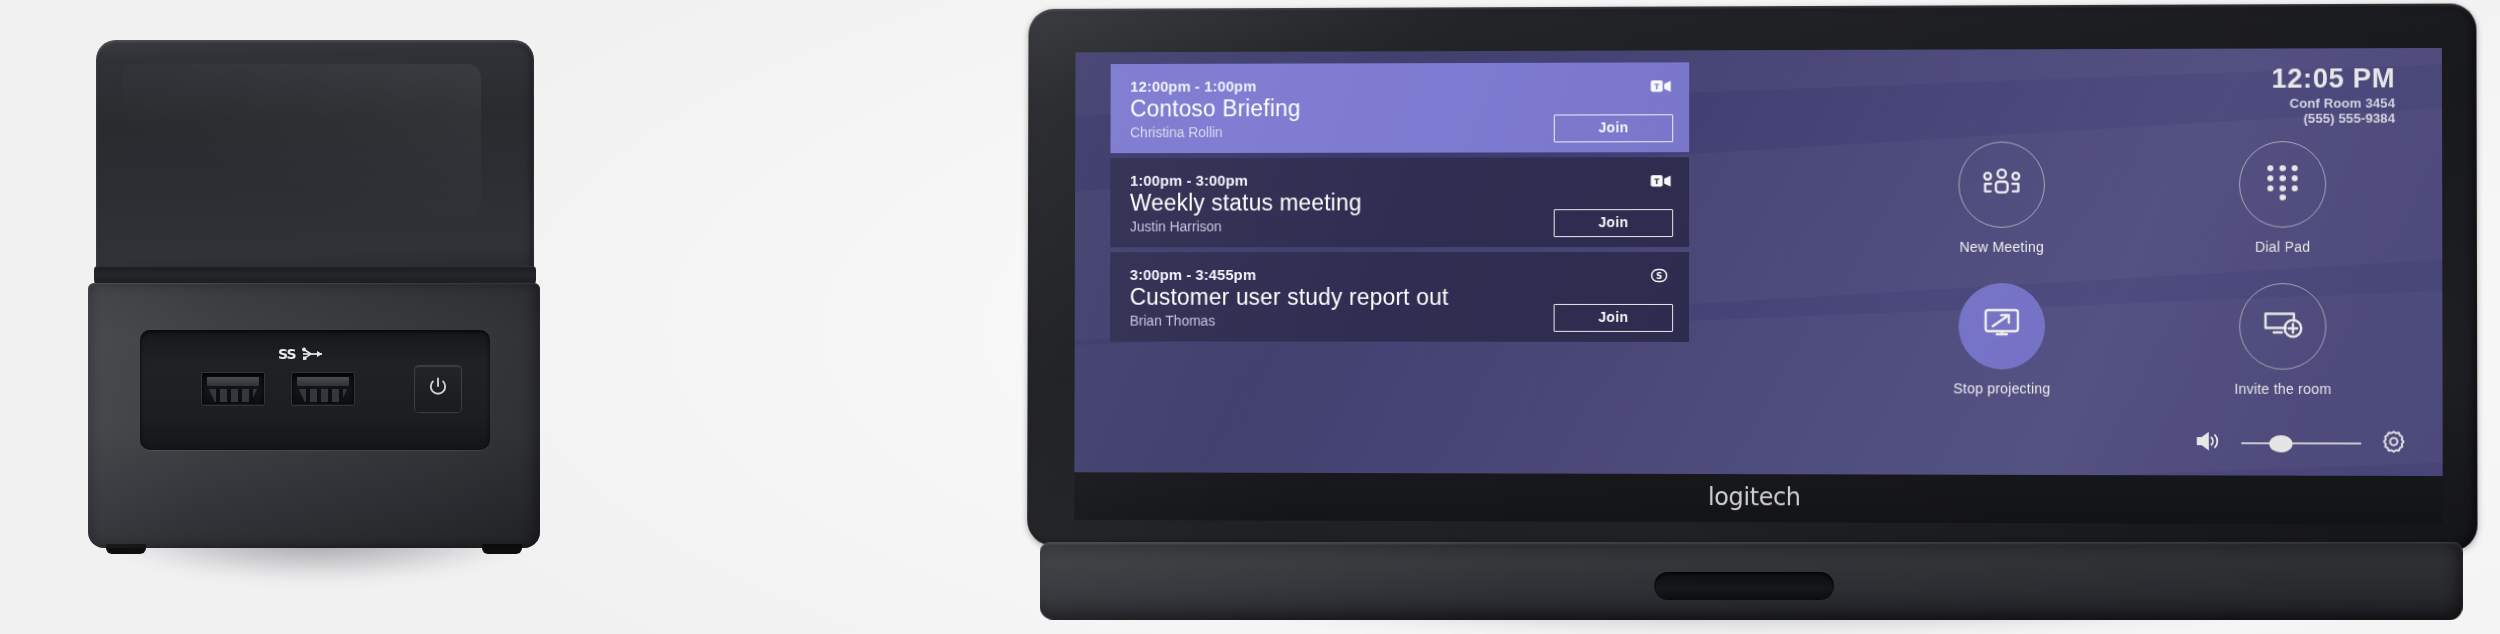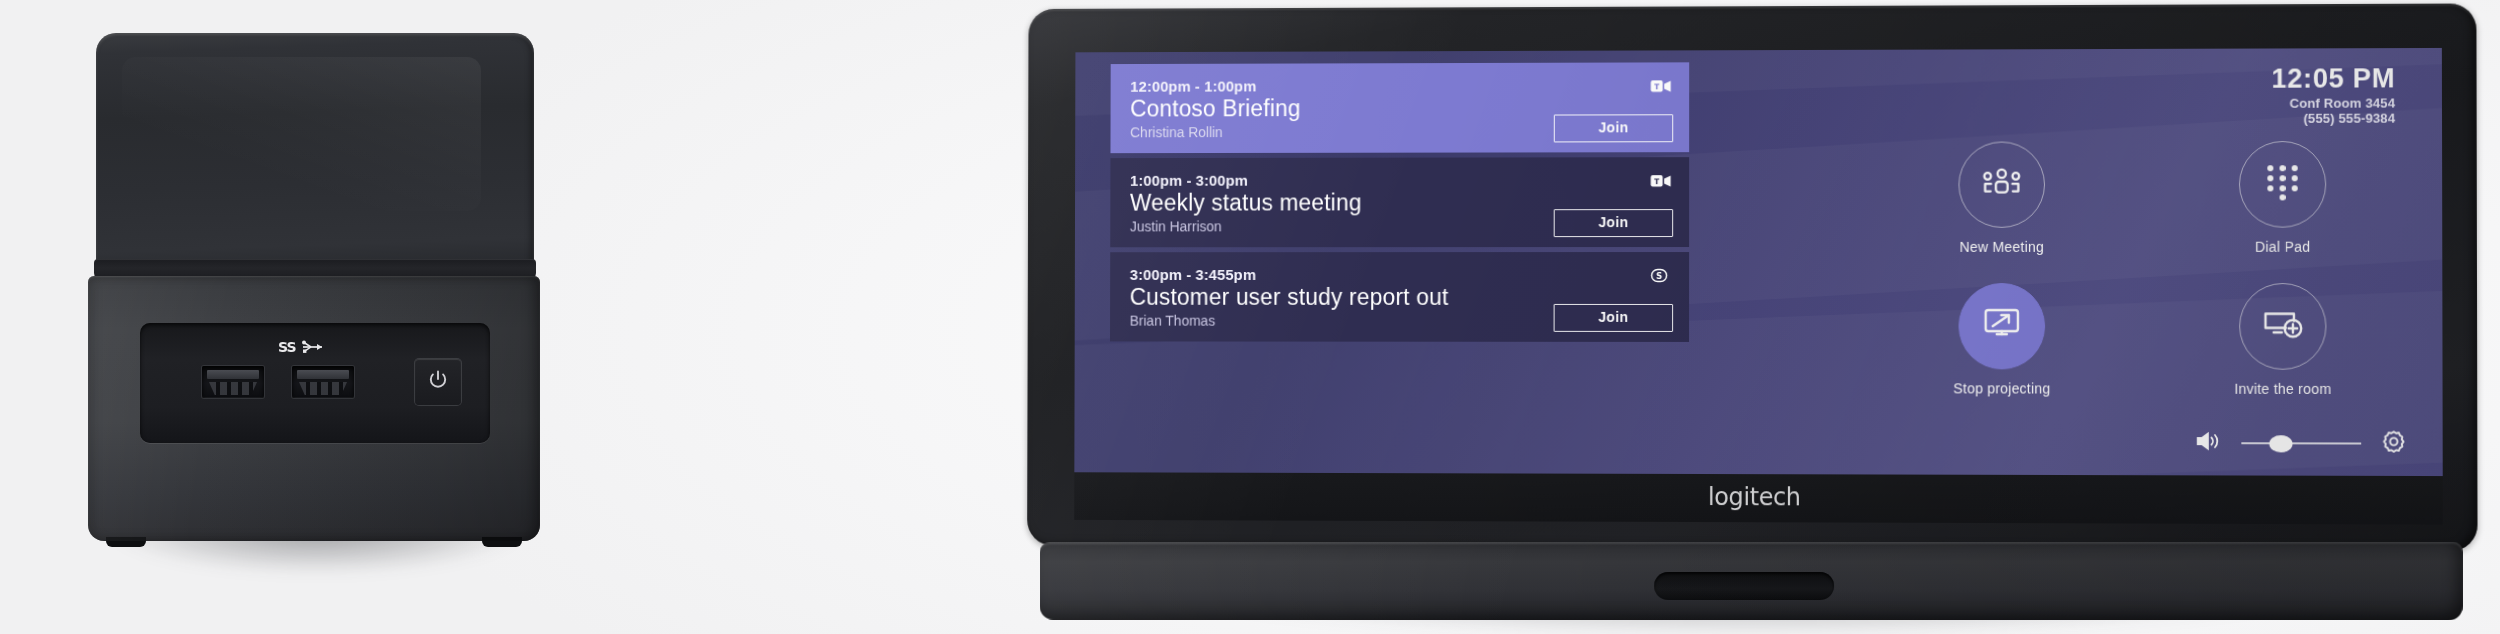--- a/index.html
+++ b/index.html
@@ -8,21 +8,21 @@
     background:#ffffff;
     font-family:"Liberation Sans", sans-serif;
     overflow:hidden;
     position:relative;
   }
   .stage{position:absolute;inset:0;background:
       radial-gradient(ellipse 1400px 500px at 1700px 330px,#fdfdfd 0%,#f6f6f7 60%,#f1f1f2 100%),
       #f8f8f9;}
 
   
-  .nuc{position:absolute;left:88px;top:33px;width:450px;height:525px;}
+  .nuc{position:absolute;left:88px;top:40px;width:450px;height:525px;}
   .nuc-shadow{
     position:absolute;left:-40px;top:430px;width:560px;height:120px;
     background:radial-gradient(ellipse 50% 50% at 48% 55%,rgba(40,42,48,.42) 0%,rgba(40,42,48,.16) 48%,rgba(40,42,48,0) 75%);
     filter:blur(7px);
   }
   
   .nuc-lid{
     position:absolute;left:8px;top:0px;width:438px;height:240px;
     border-radius:20px 20px 6px 6px;
     background:

